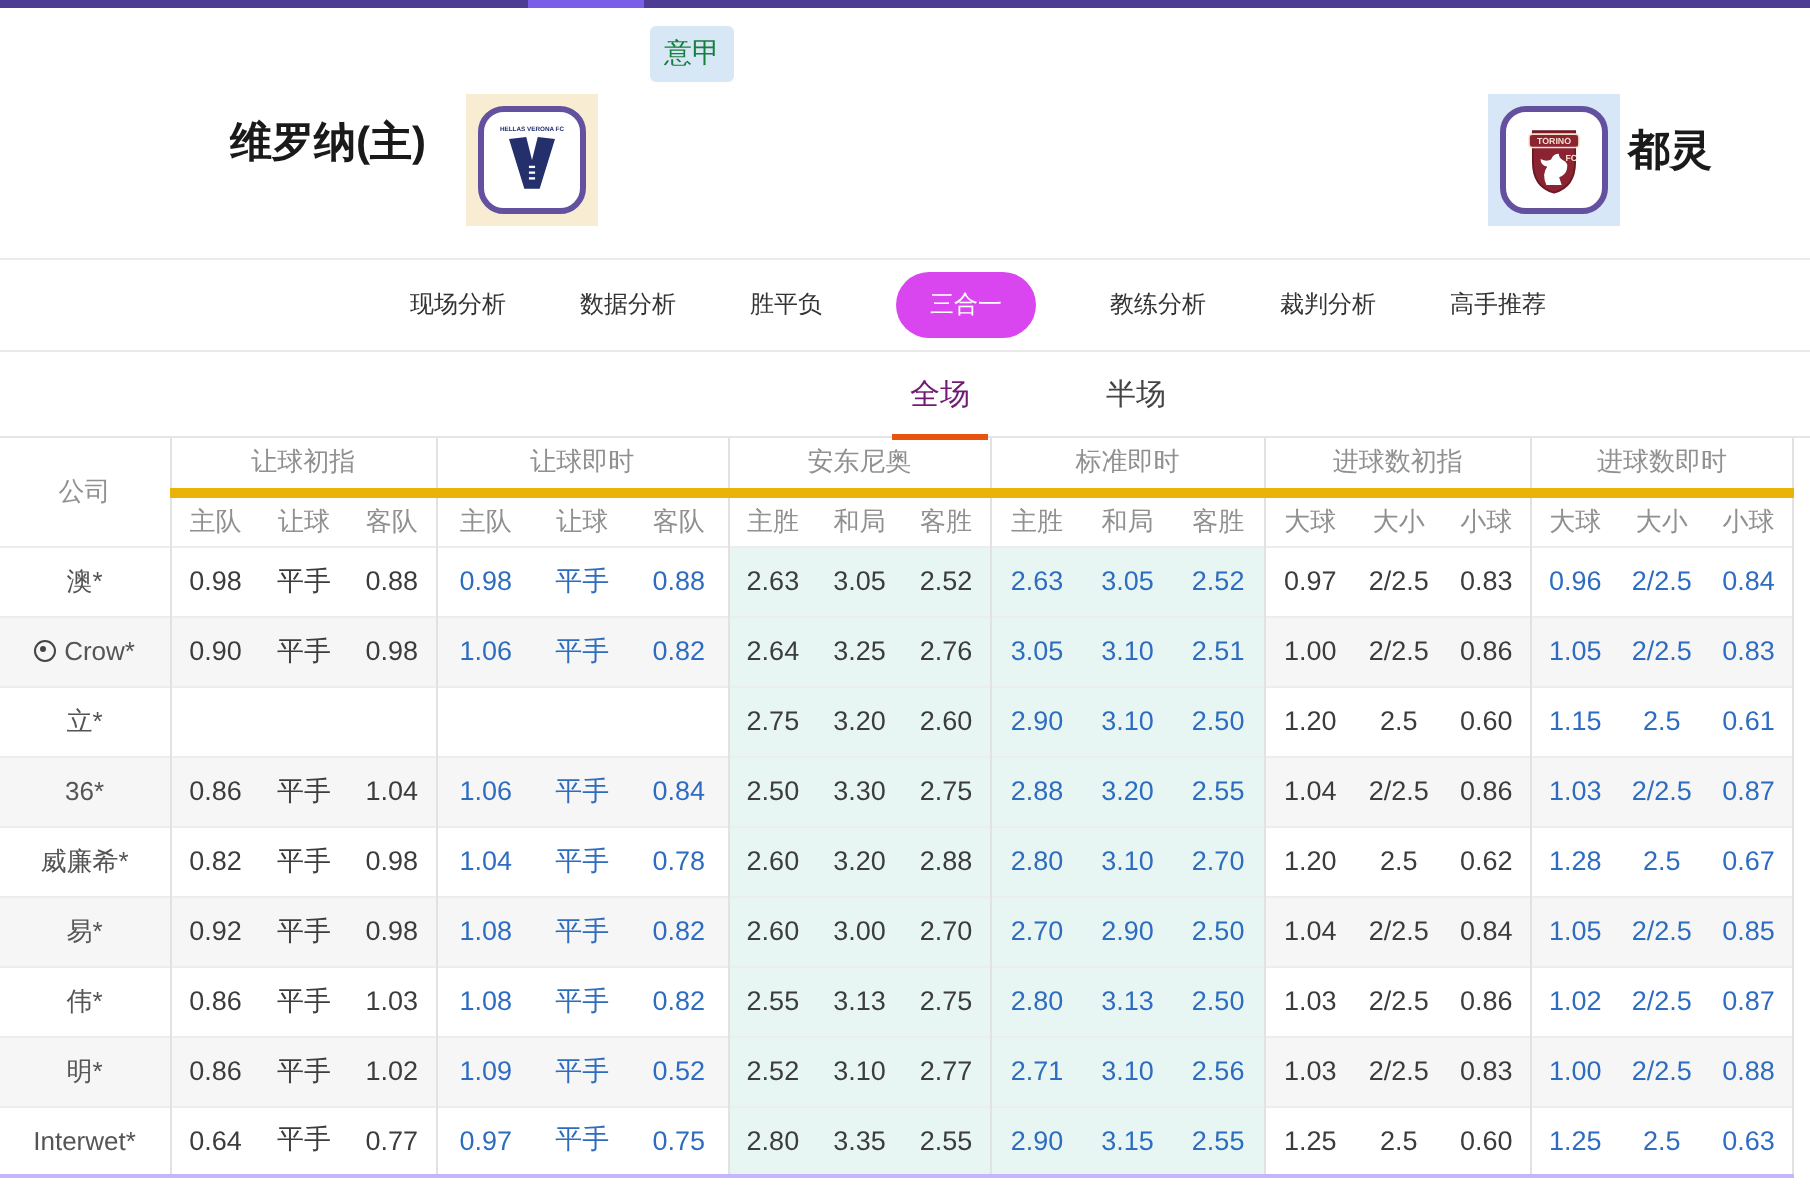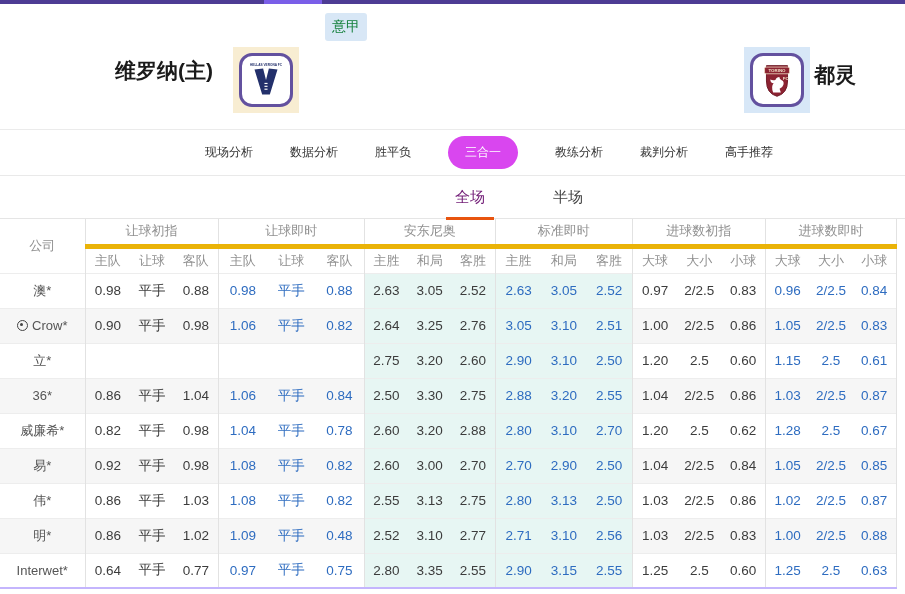--- a/index.html
+++ b/index.html
@@ -313,21 +313,21 @@
         <td class="live ">2/2.5</td>
         <td class="live gend">0.87</td>
       </tr>
       <tr class="alt">
         <td class="company gend"><span>明*</span></td>
         <td class="">0.86</td>
         <td class="">平手</td>
         <td class="gend">1.02</td>
         <td class="live ">1.09</td>
         <td class="live ">平手</td>
-        <td class="live gend">0.48</td>
+        <td class="live gend">0.52</td>
         <td class="cyan ">2.52</td>
         <td class="cyan ">3.10</td>
         <td class="cyan gend">2.77</td>
         <td class="cyan live ">2.71</td>
         <td class="cyan live ">3.10</td>
         <td class="cyan live gend">2.56</td>
         <td class="">1.03</td>
         <td class="">2/2.5</td>
         <td class="gend">0.83</td>
         <td class="live ">1.00</td>

